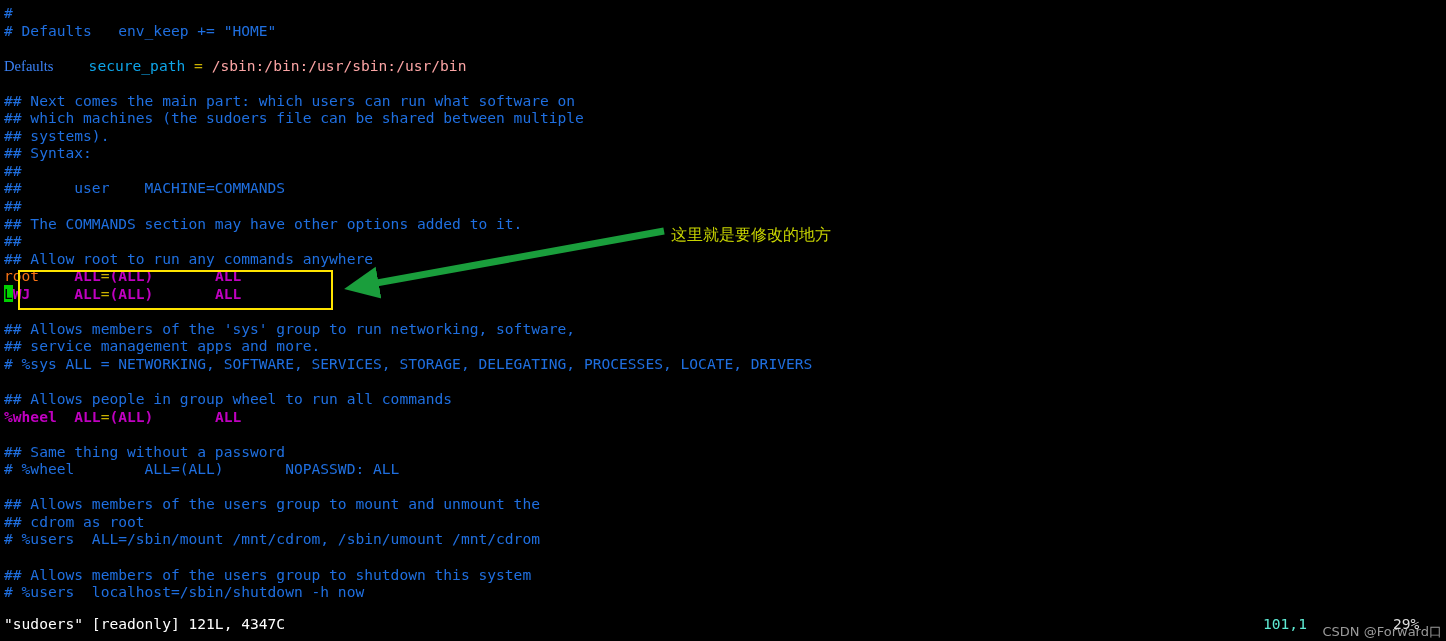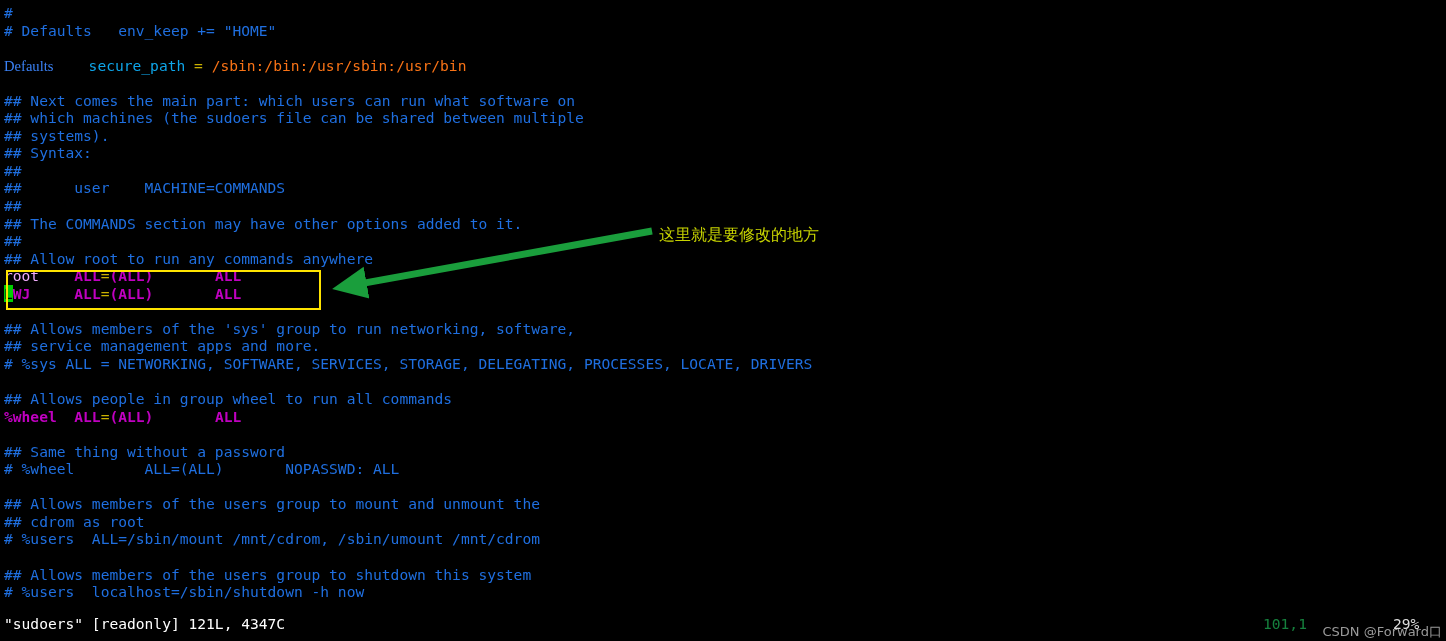--- a/index.html
+++ b/index.html
@@ -40,22 +40,22 @@
     height: 17.55px;
     white-space: pre;
     padding-left: 4px;
   }
 
   
   .c-comment  { color: #1f6fe0; }     
   .c-keyword  { color: #3b82f6; font-family: Liberation Serif, serif; }     
   .c-ident    { color: #0ea5e9; }     
   .c-op       { color: #c9b000; }     
-  .c-path     { color: #f97316; }     
-  .c-user     { color: #f0abfc; }     
+  .c-path     { color: #fca5a5; }     
+  .c-user     { color: #f97316; }     
   .c-spec     { color: #c000c0; font-weight: bold; }     
   .c-plain    { color: #dddddd; }
 
   .cursor {
     background: #00d000;
     color: #000000;
   }
 
   
   #statusline {
@@ -71,33 +71,33 @@
   #status-file {
     position: absolute;
     left: 4px;
     top: 0;
     color: #ffffff;
   }
   #status-pos {
     position: absolute;
     left: 1263px;
     top: 0;
-    color: #15803d;
+    color: #5eead4;
   }
   #status-pct {
     position: absolute;
     left: 1393px;
     top: 0;
     color: #dddddd;
   }
 
   
   #overlay {
     position: absolute;
-    left: 4px;
+    left: 16px;
     top: 0;
     width: 1156px;
     height: 641px;
     pointer-events: none;
   }
   #highlight-box {
     position: absolute;
     left: 2px;
     top: 270px;
     width: 315px;

